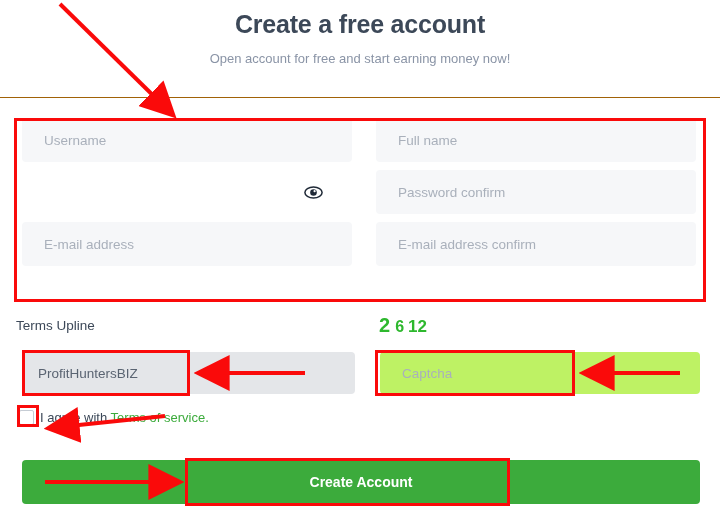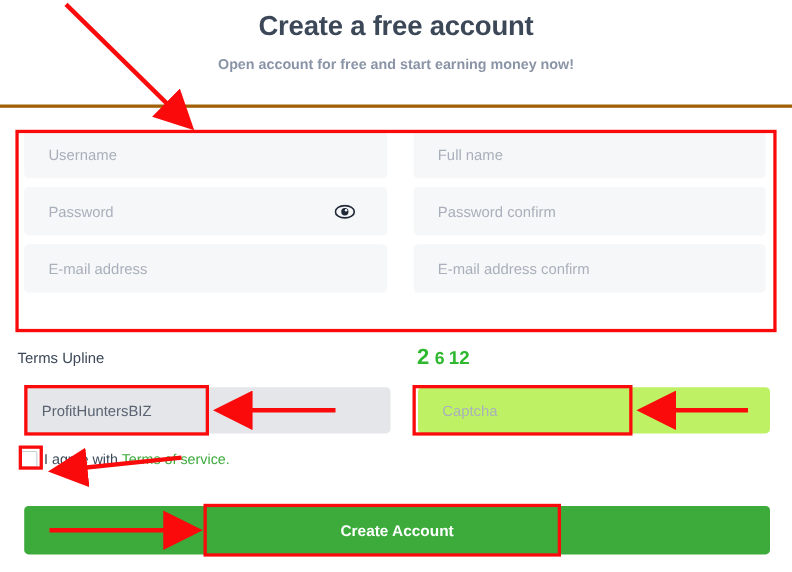--- a/index.html
+++ b/index.html
@@ -23,37 +23,37 @@
   }
 
   
   .header {
     position: absolute;
     left: 0;
     top: 0;
     width: 720px;
     height: 98px;
     box-sizing: border-box;
-    border-bottom: 3px solid #a16207;
+    border-bottom: 1px solid #a16207;
     text-align: center;
   }
   .page-title {
     margin: 0;
     padding-top: 10px;
     font-size: 25px;
     font-weight: bold;
     color: #3c4858;
     letter-spacing: -0.2px;
   }
   .page-subtitle {
     margin: 0;
     padding-top: 12px;
     font-size: 13px;
     color: #8a94a6;
-    font-weight: bold;
+    font-weight: normal;
   }
 
   
   .form-area {
     position: absolute;
     left: 0;
     top: 118px;
     width: 720px;
   }
   .field-row {
@@ -229,21 +229,20 @@
   </div>
 
   <div class="form-area">
 
     <div class="field-row">
       <input class="field left" type="text" placeholder="Username" style="">
       <input class="field right" type="text" placeholder="Full name" style="">
     </div>
 
     <div class="field-row">
-      <input class="field left" type="password" placeholder="Password" style="">
       <button class="eye-btn">
         <svg width="19" height="13" viewBox="0 0 19 13">
           <ellipse cx="9.5" cy="6.5" rx="8.6" ry="5.6" fill="none" stroke="#1f2937" stroke-width="1.5"></ellipse>
           <circle cx="9.5" cy="6.5" r="3.3" fill="#1f2937"></circle>
           <circle cx="10.6" cy="5.2" r="1.1" fill="#ffffff"></circle>
         </svg>
       </button>
       <input class="field right" type="password" placeholder="Password confirm" style="">
     </div>
 

